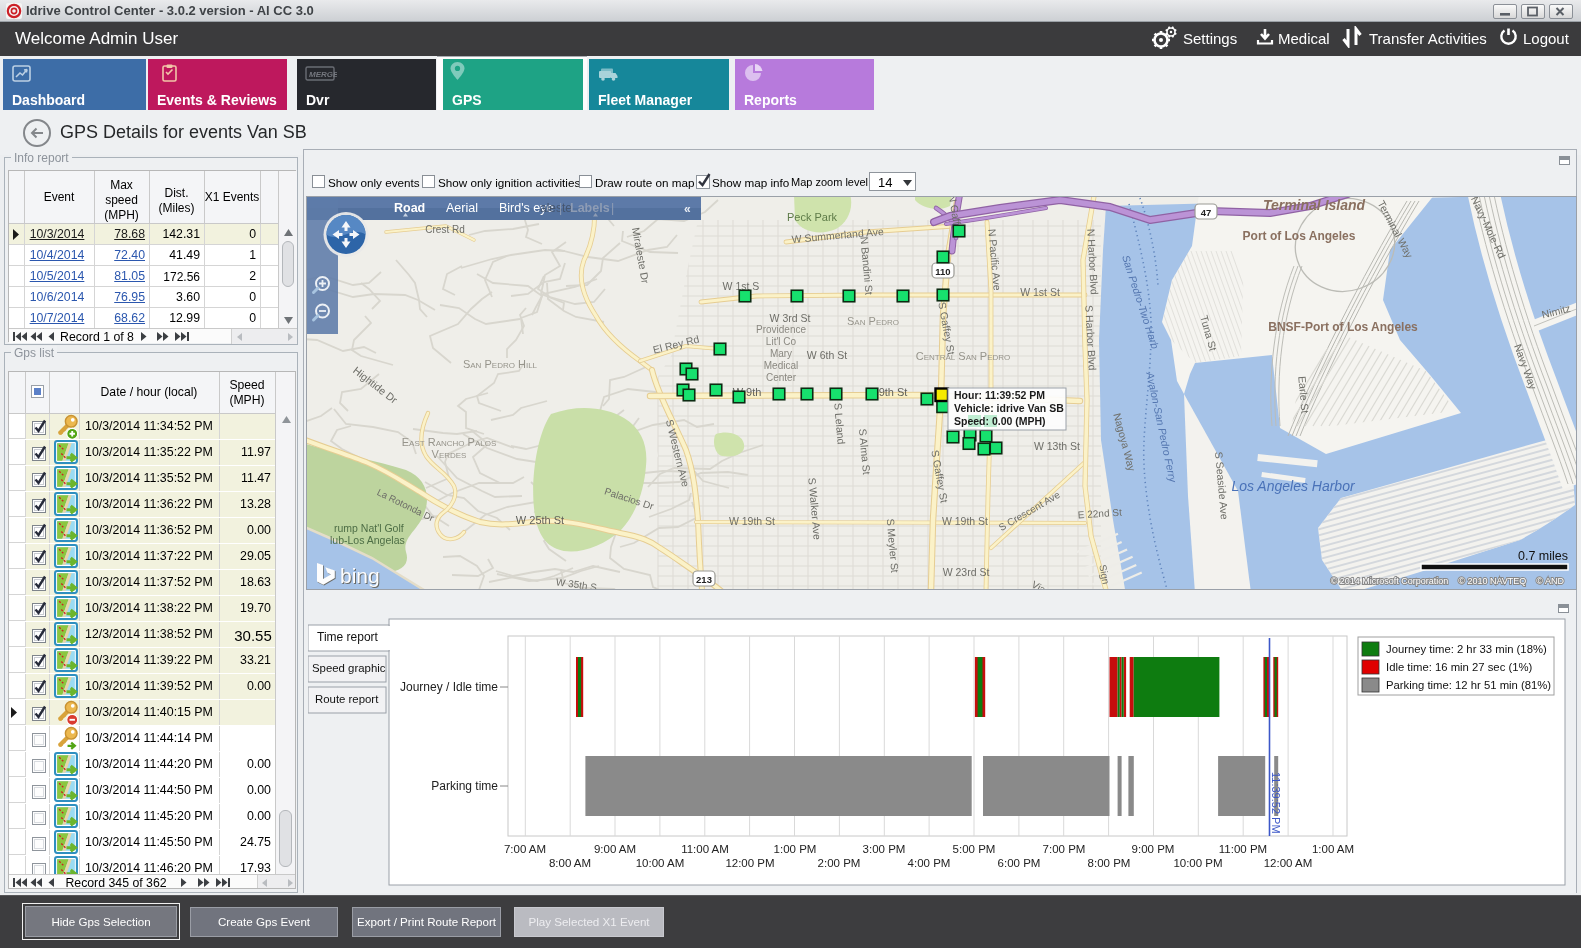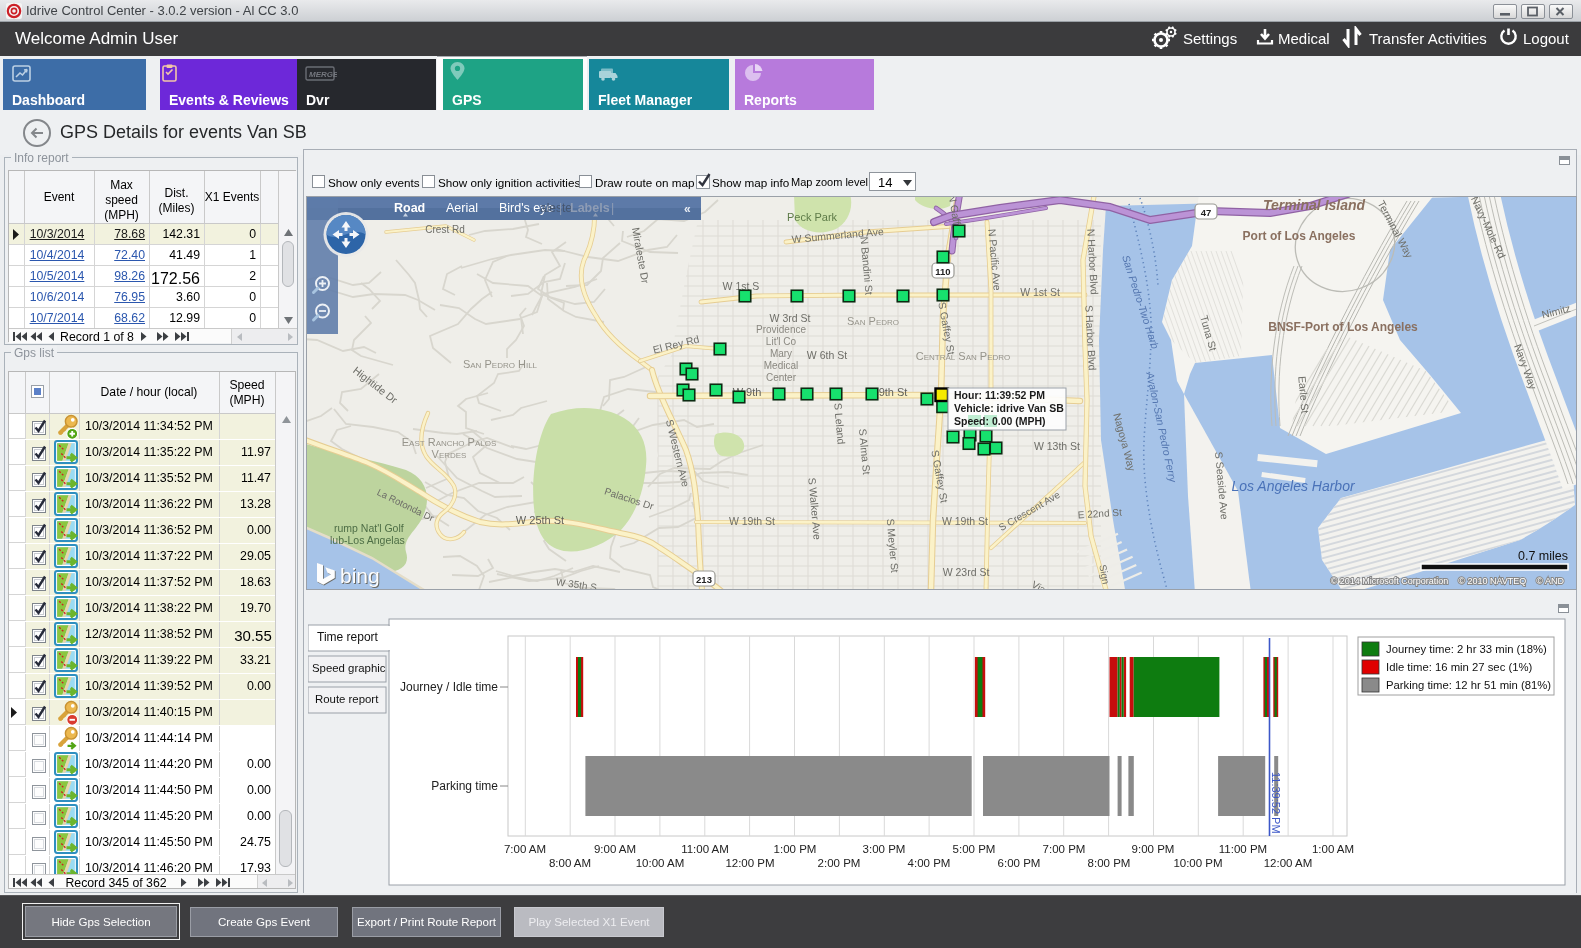--- a/index.html
+++ b/index.html
@@ -1,19 +1,19 @@
 <!DOCTYPE html>
 <html><head><meta charset="utf-8">
 <style>
 *{margin:0;padding:0;box-sizing:border-box;}
 html,body{width:1581px;height:948px;overflow:hidden;}
 body{font-family:"Liberation Sans",sans-serif;position:relative;background:#eceef0;}
 .abs{position:absolute;}
 .titlebar{left:0;top:0;width:1581px;height:22px;background:linear-gradient(#e9eaec,#cdd0d4);border-bottom:1px solid #9aa0a6;}
-.title-txt{left:26px;top:3px;font-size:13px;font-weight:normal;color:#3f4347;}
+.title-txt{left:26px;top:3px;font-size:13px;font-weight:bold;color:#3f4347;}
 .winbtn{top:4px;width:24px;height:15px;background:linear-gradient(#fafafa,#d8d8d8);border:1px solid #8b9097;border-radius:2px;}
 .topbar{left:0;top:22px;width:1581px;height:34px;background:#3b3b3d;}
 .welcome{left:15px;top:29px;font-size:17px;color:#fff;}
 .tb-item{top:30px;font-size:15px;color:#fff;}
 .tabs{left:0;top:56px;width:1581px;height:54px;background:#eef0f2;}
 .tab{top:59px;height:51px;position:absolute;}
 .tab .lbl{position:absolute;left:9px;top:33px;font-size:14px;font-weight:bold;color:#fff;}
 .gps-hl{left:437px;top:56px;width:150px;height:54px;background:#fdfdfd;border-top:1px solid #a9adb3;}
 .pagehead{left:0;top:110px;width:1581px;height:45px;background:#eef0f2;}
 .pagetitle{left:60px;top:122px;font-size:18px;color:#26282a;}
@@ -87,21 +87,21 @@
 <svg class="abs" style="left:1499px;top:27px" width="19" height="19">
     <path d="M9.5 1.5 L9.5 8" stroke="#fff" stroke-width="2.6"></path>
     <path d="M5.5 3.5 A7.2 7.2 0 1 0 13.5 3.5" stroke="#fff" stroke-width="2.4" fill="none"></path>
   </svg>
 <div class="abs tb-item" style="left:1523px">Logout</div>
 <div class="abs tabs"></div>
 <div class="abs gps-hl"></div>
 <div class="abs tab" style="left:3px;width:143px;background:#3d6da7">
     <div class="lbl">Dashboard</div>
   </div>
-<div class="abs tab" style="left:160px;width:139px;background:#6d28d9">
+<div class="abs tab" style="left:148px;width:139px;background:#be185d">
     <div class="lbl">Events &amp; Reviews</div>
   </div>
 <div class="abs tab" style="left:297px;width:139px;background:#26282d">
     <div class="lbl">Dvr</div>
   </div>
 <div class="abs tab" style="left:443px;width:140px;background:#1ea385">
     <div class="lbl">GPS</div>
   </div>
 <div class="abs tab" style="left:589px;width:140px;background:#16879a">
     <div class="lbl">Fleet Manager</div>
@@ -186,22 +186,22 @@
       <div class="abs" style="left:140px;top:3px;width:51px;text-align:right;font-size:12.3px">41.49</div>
       <div class="abs" style="left:195px;top:3px;width:52px;text-align:right;font-size:12.3px">1</div>
     </div>
     <div class="abs" style="left:0;top:95px;width:269px;height:21px;background:#fff;border-bottom:1px solid #d5d5d5">
       <div class="abs" style="left:15px;top:0;width:1px;height:21px;background:#d5d5d5"></div>
       <div class="abs" style="left:85px;top:0;width:1px;height:21px;background:#d5d5d5"></div>
       <div class="abs" style="left:140px;top:0;width:1px;height:21px;background:#d5d5d5"></div>
       <div class="abs" style="left:195px;top:0;width:1px;height:21px;background:#d5d5d5"></div>
       <div class="abs" style="left:251px;top:0;width:1px;height:21px;background:#d5d5d5"></div>
       <div class="abs" style="left:15px;top:3px;width:66px;text-align:center;font-size:12.3px"><span style="color:#2b57ae;text-decoration:underline">10/5/2014</span></div>
-      <div class="abs" style="left:85px;top:3px;width:51px;text-align:right;font-size:12.3px"><span style="color:#2b57ae;text-decoration:underline">98.26</span></div>
-      <div class="abs" style="left:140px;top:4px;width:51px;text-align:right;font-size:16px">172.56</div>
+      <div class="abs" style="left:85px;top:3px;width:51px;text-align:right;font-size:12.3px"><span style="color:#2b57ae;text-decoration:underline">81.05</span></div>
+      <div class="abs" style="left:140px;top:4px;width:51px;text-align:right;font-size:12px">172.56</div>
       <div class="abs" style="left:195px;top:3px;width:52px;text-align:right;font-size:12.3px">2</div>
     </div>
     <div class="abs" style="left:0;top:116px;width:269px;height:21px;background:#fff;border-bottom:1px solid #d5d5d5">
       <div class="abs" style="left:15px;top:0;width:1px;height:21px;background:#d5d5d5"></div>
       <div class="abs" style="left:85px;top:0;width:1px;height:21px;background:#d5d5d5"></div>
       <div class="abs" style="left:140px;top:0;width:1px;height:21px;background:#d5d5d5"></div>
       <div class="abs" style="left:195px;top:0;width:1px;height:21px;background:#d5d5d5"></div>
       <div class="abs" style="left:251px;top:0;width:1px;height:21px;background:#d5d5d5"></div>
       <div class="abs" style="left:15px;top:3px;width:66px;text-align:center;font-size:12.3px"><span style="color:#2b57ae;">10/6/2014</span></div>
       <div class="abs" style="left:85px;top:3px;width:51px;text-align:right;font-size:12.3px"><span style="color:#2b57ae;text-decoration:underline">76.95</span></div>

